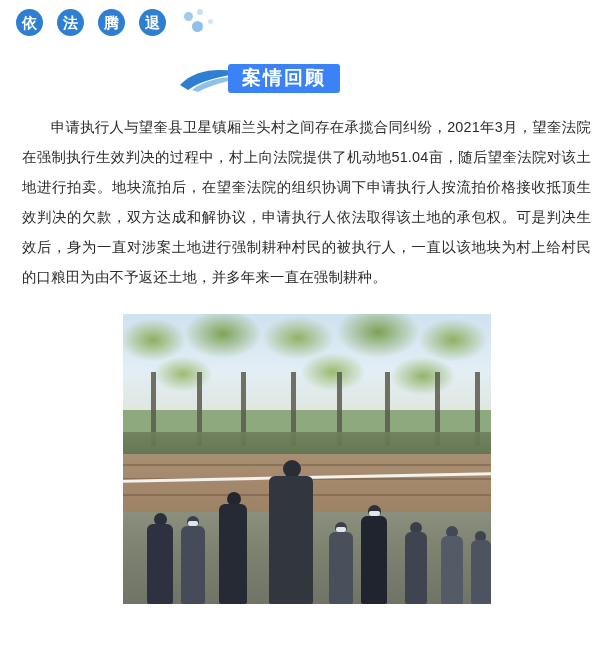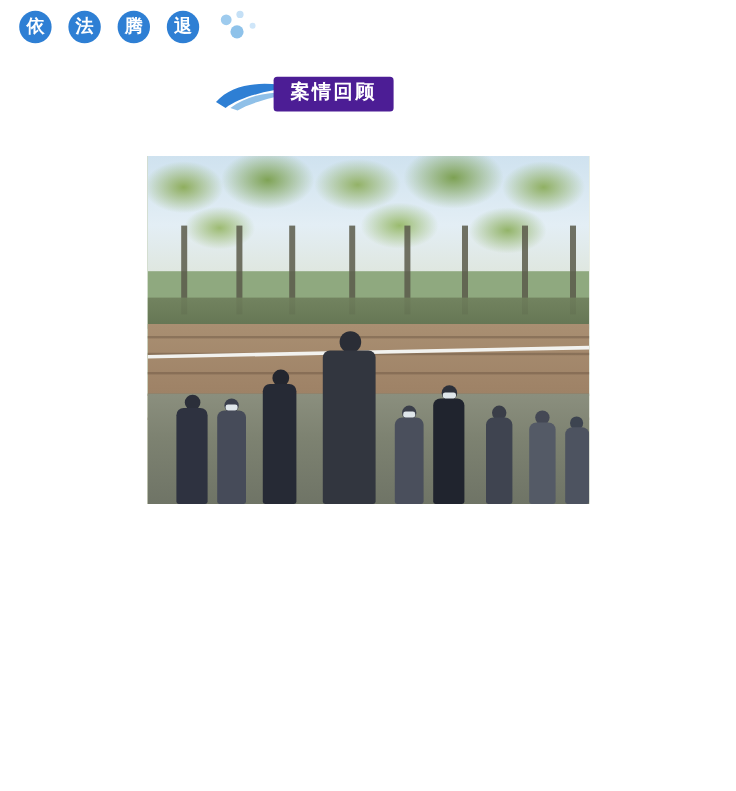--- a/index.html
+++ b/index.html
@@ -94,23 +94,23 @@
     left: -50px;
     top: 1px;
     width: 70px;
     height: 28px;
     overflow: hidden;
   }
   .swoosh svg { display: block; }
   .banner-pill {
     position: relative;
     display: inline-block;
-    background: #4c1d95;
+    background: #3b82f6;
     color: #ffffff;
-    font-size: 16px;
+    font-size: 19px;
     font-weight: bold;
     letter-spacing: 2px;
     padding: 5px 14px 6px 14px;
     border-radius: 3px;
     line-height: 18px;
   }
 
   
   .photo-wrap {
     margin: 22px auto 0 auto;
@@ -246,20 +246,21 @@
       <span class="swoosh">
         <svg width="70" height="28" viewBox="0 0 70 28">
           <path d="M2 20 C 16 4, 42 2, 68 8 C 44 10, 22 16, 10 25 Z" fill="#2e7fd4"></path>
           <path d="M14 25 C 28 14, 48 11, 68 12 C 48 16, 30 21, 20 27 Z" fill="#8fc0e8"></path>
         </svg>
       </span>
       <span class="banner-pill">案情回顾</span>
     </span>
   </div>
 
+  <p class="para para-2">申请执行人与望奎县卫星镇厢兰头村之间存在承揽合同纠纷，2021年3月，望奎法院在强制执行生效判决的过程中，村上向法院提供了机动地51.04亩，随后望奎法院对该土地进行拍卖。地块流拍后，在望奎法院的组织协调下申请执行人按流拍价格接收抵顶生效判决的欠款，双方达成和解协议，申请执行人依法取得该土地的承包权。可是判决生效后，身为一直对涉案土地进行强制耕种村民的被执行人，一直以该地块为村上给村民的口粮田为由不予返还土地，并多年来一直在强制耕种。</p>
 
   <div class="photo-wrap">
     <div class="photo">
       <div class="sky"></div>
       <div class="canopy"></div>
       <div class="trunks">
         <span class="trunk" style="left:28px;"></span>
         <span class="trunk" style="left:74px;"></span>
         <span class="trunk" style="left:118px;"></span>
         <span class="trunk" style="left:168px;"></span>

